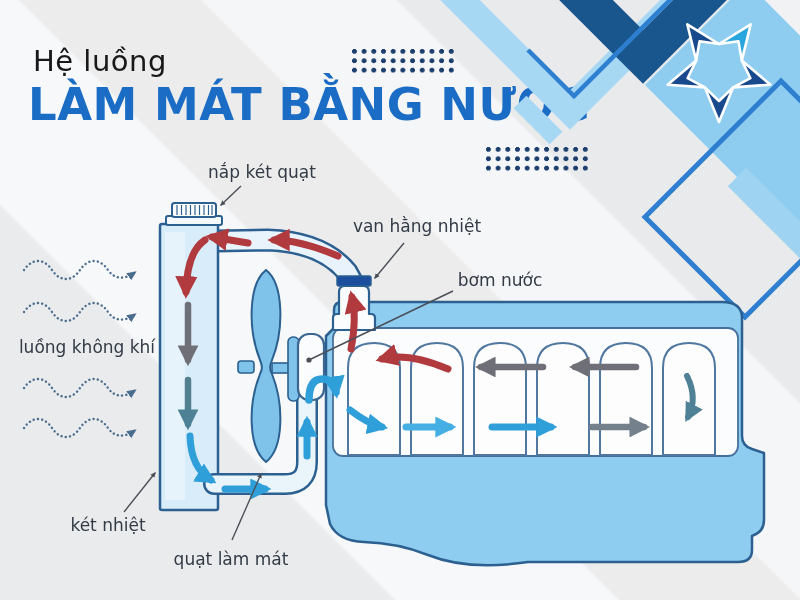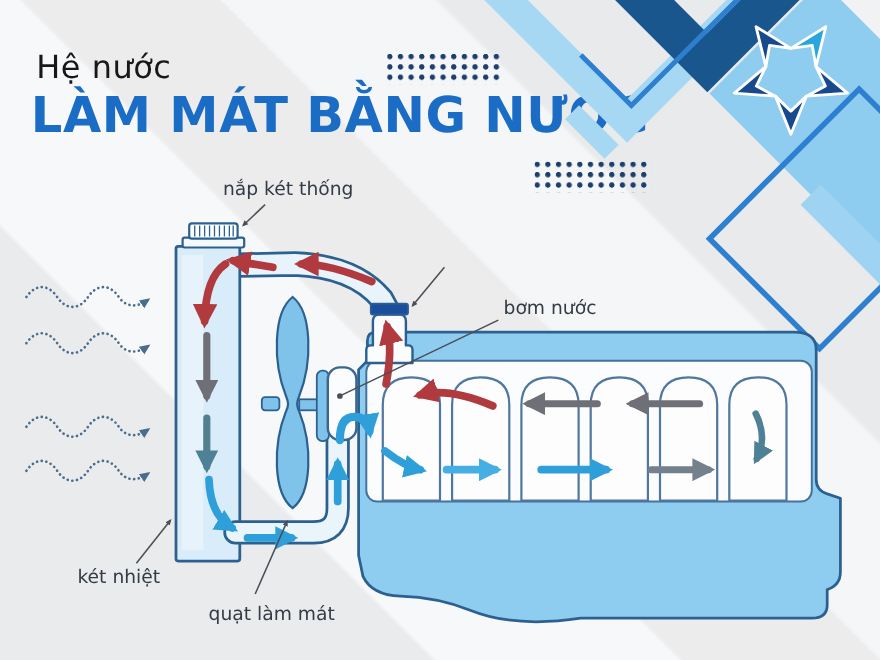--- a/index.html
+++ b/index.html
@@ -33,21 +33,21 @@
   }
 </style>
 </head>
 <body>
 
 <div class="stage">
 
   <div class="dots dots-a"></div>
   <div class="dots dots-b"></div>
 
-  <div class="hdr-sub">Hệ nước</div>
+  <div class="hdr-sub">Hệ luồng</div>
   <div class="hdr-main">LÀM MÁT BẰNG NƯỚC</div>
 
   <svg class="dgm" width="800" height="600" viewBox="0 0 800 600">
     <defs>
       <marker id="mRed" viewBox="0 0 10 10" refX="7" refY="5" markerWidth="3.2" markerHeight="3.2" orient="auto-start-reverse">
         <path d="M0,0 L10,5 L0,10 Z" fill="#b13a3f"></path>
       </marker>
       <marker id="mGray" viewBox="0 0 10 10" refX="7" refY="5" markerWidth="3.2" markerHeight="3.2" orient="auto-start-reverse">
         <path d="M0,0 L10,5 L0,10 Z" fill="#6f7077"></path>
       </marker>
@@ -188,17 +188,19 @@
     <g stroke="#4a4f57" stroke-width="1.4" fill="none">
       <path d="M 241,186 L 221,205" marker-end="url(#mPtr)"></path>
       <path d="M 404,243 L 375,278" marker-end="url(#mPtr)"></path>
       <path d="M 453,291 L 311,359"></path>
       <circle cx="309" cy="360" r="2.6" fill="#4a4f57" stroke="none"></circle>
       <path d="M 124,512 L 155,473" marker-end="url(#mPtr)"></path>
       <path d="M 232,540 L 261,474" marker-end="url(#mPtr)"></path>
     </g>
   </svg>
 
-  <div class="lbl" style="left:262px;top:172px">nắp két thống</div>
+  <div class="lbl" style="left:262px;top:172px">nắp két quạt</div>
+  <div class="lbl" style="left:417px;top:226px">van hằng nhiệt</div>
   <div class="lbl" style="left:500px;top:280px">bơm nước</div>
+  <div class="lbl" style="left:87px;top:347px">luồng không khí</div>
   <div class="lbl" style="left:108px;top:525px">két nhiệt</div>
-  <div class="lbl" style="left:247px;top:559px">quạt làm mát</div>
+  <div class="lbl" style="left:231px;top:559px">quạt làm mát</div>
 </div>
 
 </body></html>

